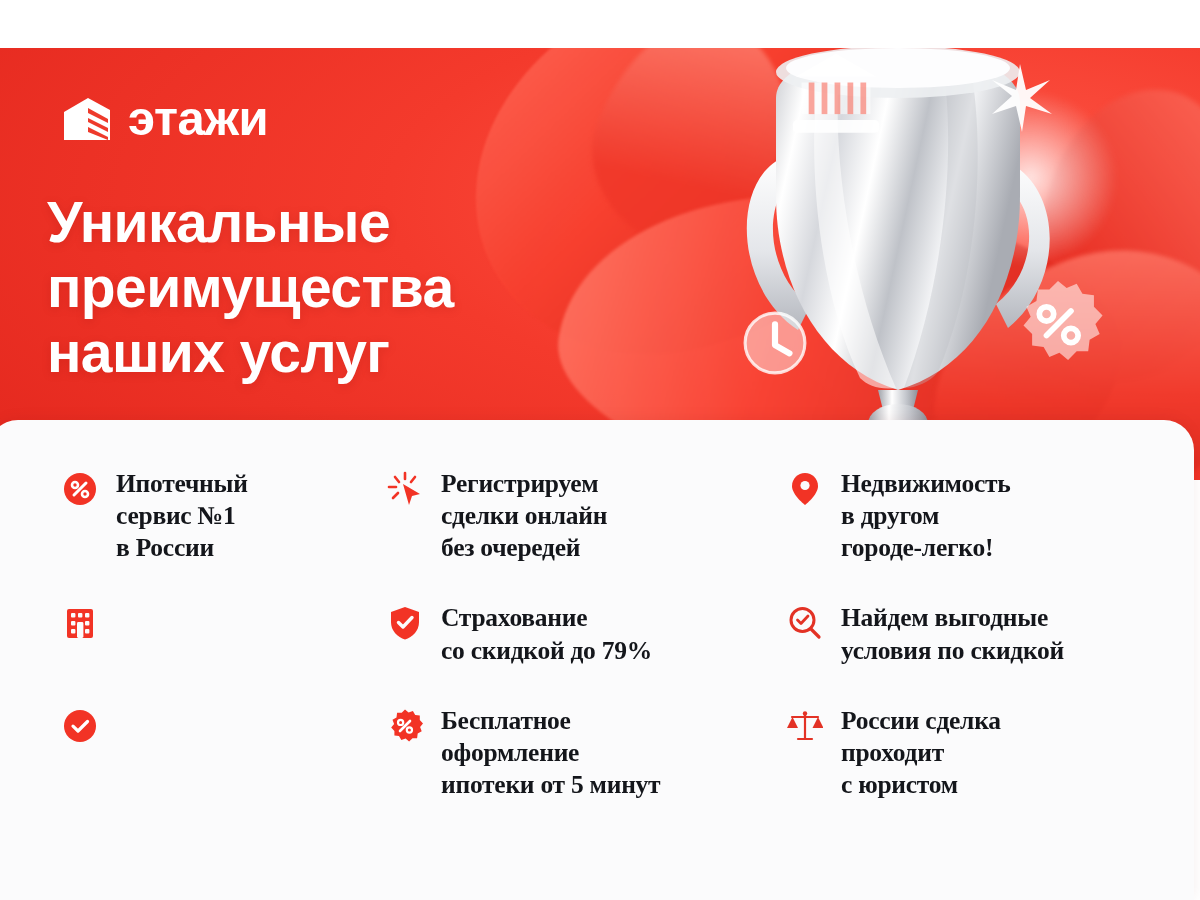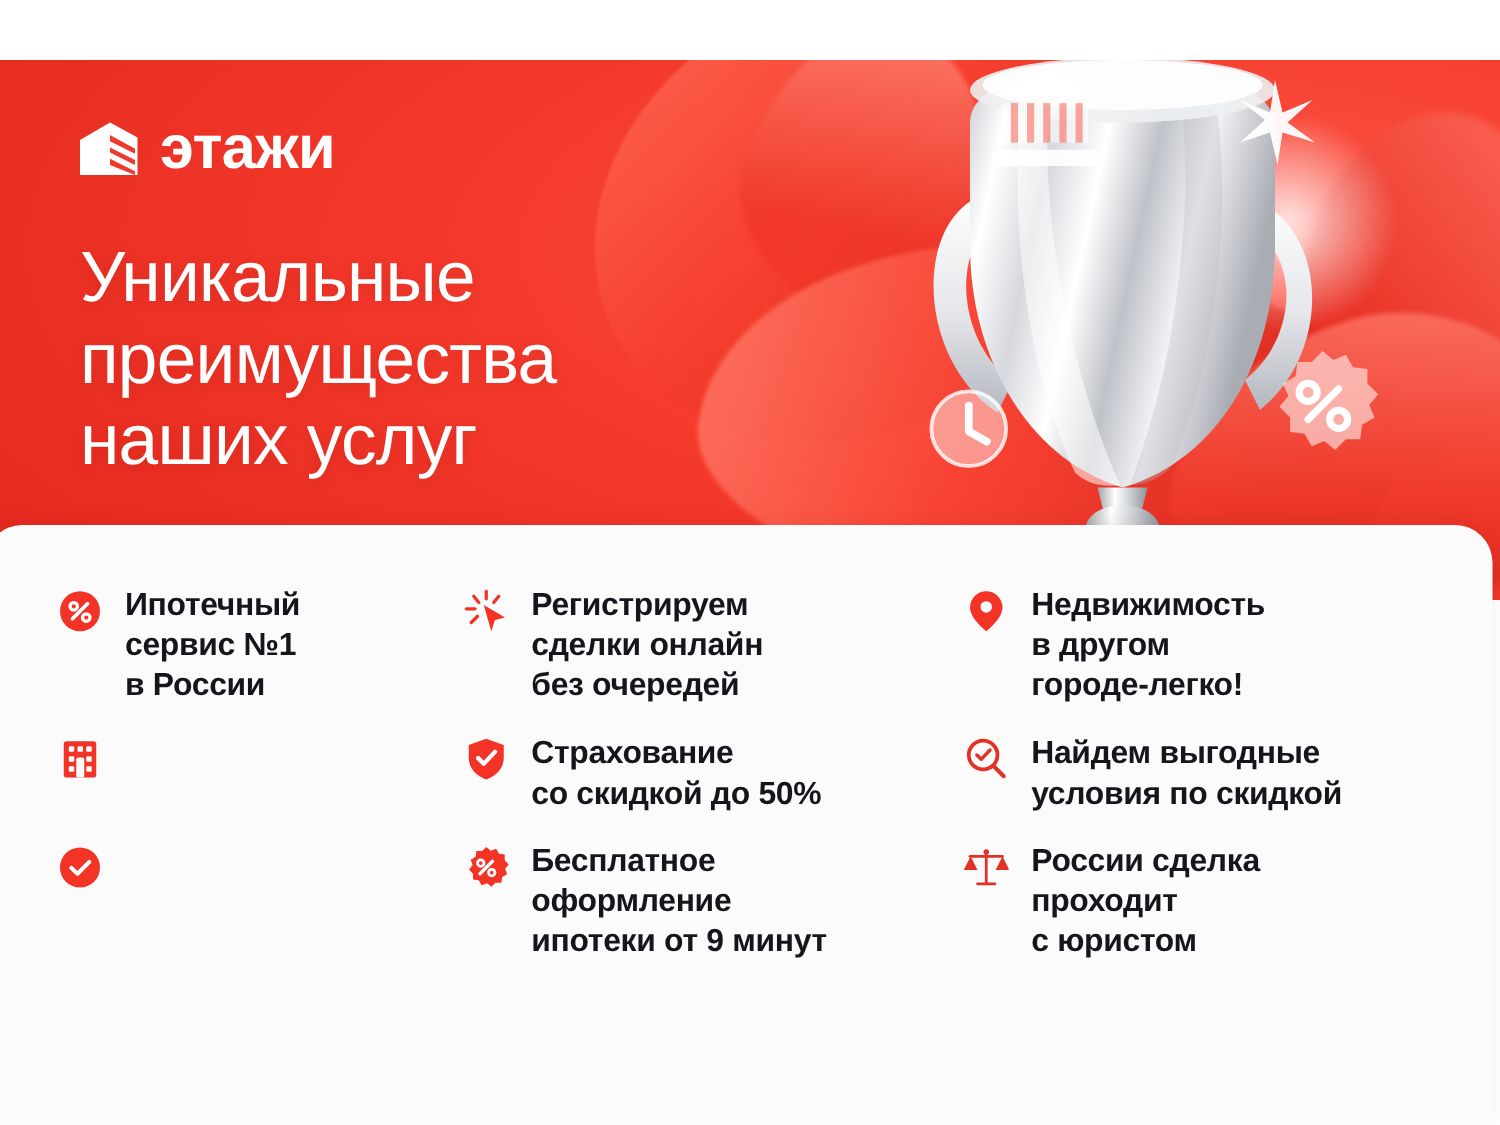--- a/index.html
+++ b/index.html
@@ -67,24 +67,24 @@
     display:flex; align-items:center; gap:16px;
   }
   .logo-mark { width:50px; height:46px; display:block; }
   .logo-text {
     color:#fff; font-size:49px; font-weight:bold;
     letter-spacing:-0.5px; line-height:1;
   }
 
   
   .headline {
-    position:absolute; left:64px; top:142px;
+    position:absolute; left:47px; top:142px;
     color:#ffffff;
     font-size:57px;
-    font-weight:normal;
+    font-weight:bold;
     line-height:1.14;
     letter-spacing:-0.6px;
     text-shadow:0 2px 10px rgba(140,15,8,.18);
     max-width:640px;
   }
   .headline span { display:block; }
 
   
   .trophy-wrap { position:absolute; left:690px; top:-10px; width:500px; height:450px; }
   .trophy-svg { width:100%; height:100%; display:block; }
@@ -95,26 +95,27 @@
 
   
   .card {
     position:absolute; left:-12px; top:420px; width:1206px; height:480px;
     background:#FBFBFC;
     border-radius:30px 30px 0 0;
     box-shadow:0 -2px 14px rgba(120,10,5,.07);
   }
 
   .grid {
-    position:absolute; left:58px; top:48px;
+    position:absolute; left:74px; top:48px;
     width:1100px;
     display:grid;
     grid-template-columns:325px 400px 375px;
     grid-template-rows:auto auto auto;
-    row-gap:22px;
+    row-gap:38px;
+    font-family:Liberation Serif, serif;
   }
   .benefit { display:flex; align-items:flex-start; gap:18px; }
   .benefit-icon { flex:0 0 auto; width:36px; height:36px; margin-top:3px; }
   .benefit-icon svg { width:100%; height:100%; display:block; }
   .benefit-text {
     color:#14161B;
     font-size:25.5px;
     font-weight:bold;
     line-height:1.26;
     letter-spacing:-0.25px;
@@ -289,21 +290,21 @@
     </div>
 
     <div class="benefit">
       <span class="benefit-icon">
         <svg viewBox="0 0 36 36">
           <path d="M18 2 L32 7 L32 17 C32 26 25.5 32 18 34.5 C10.5 32 4 26 4 17 L4 7 Z" fill="#F23325"></path>
           <path d="M11.5 17.5 L16 22 L25 12.5" fill="none" stroke="#FBFBFC" stroke-width="3.4" stroke-linecap="round" stroke-linejoin="round"></path>
         </svg>
       </span>
       <div class="benefit-text">Страхование
-со скидкой до 50%</div>
+со скидкой до 79%</div>
     </div>
 
     <div class="benefit">
       <span class="benefit-icon">
         <svg viewBox="0 0 36 36">
           <circle cx="15.5" cy="15" r="11.5" fill="none" stroke="#E33225" stroke-width="3"></circle>
           <path d="M10.5 15 L14 18.5 L21 11" fill="none" stroke="#E33225" stroke-width="2.8" stroke-linecap="round" stroke-linejoin="round"></path>
           <line x1="24" y1="24" x2="32" y2="32" stroke="#E33225" stroke-width="3.2" stroke-linecap="round"></line>
         </svg>
       </span>
@@ -324,21 +325,21 @@
       <span class="benefit-icon">
         <svg viewBox="0 0 36 36">
           <path d="M18 1.5 l3.6 3 l4.3 -1.6 l2.3 4 l4.6 .6 l0 4.6 l3.2 3.4 l-2.9 3.5 l1.6 4.3 l-4 2.3 l-.6 4.6 l-4.6 0 l-3.4 3.2 l-3.5 -2.9 l-4.3 1.6 l-2.3 -4 l-4.6 -.6 l0 -4.6 l-3.2 -3.4 l2.9 -3.5 l-1.6 -4.3 l4 -2.3 l.6 -4.6 l4.6 0 Z" fill="#F23325"></path>
           <line x1="13" y1="23" x2="23" y2="13" stroke="#fff" stroke-width="2.6" stroke-linecap="round"></line>
           <circle cx="13.6" cy="14.4" r="2.6" fill="none" stroke="#fff" stroke-width="2.2"></circle>
           <circle cx="22.4" cy="22" r="2.6" fill="none" stroke="#fff" stroke-width="2.2"></circle>
         </svg>
       </span>
       <div class="benefit-text">Бесплатное
 оформление
-ипотеки от 9 минут</div>
+ипотеки от 5 минут</div>
     </div>
 
     <div class="benefit">
       <span class="benefit-icon">
         <svg viewBox="0 0 36 36">
           <g stroke="#E33225" stroke-width="2.2" stroke-linecap="round">
             <line x1="18" y1="5" x2="18" y2="31"></line>
             <line x1="5" y1="9" x2="31" y2="9"></line>
             <line x1="11" y1="31" x2="25" y2="31"></line>
           </g>

